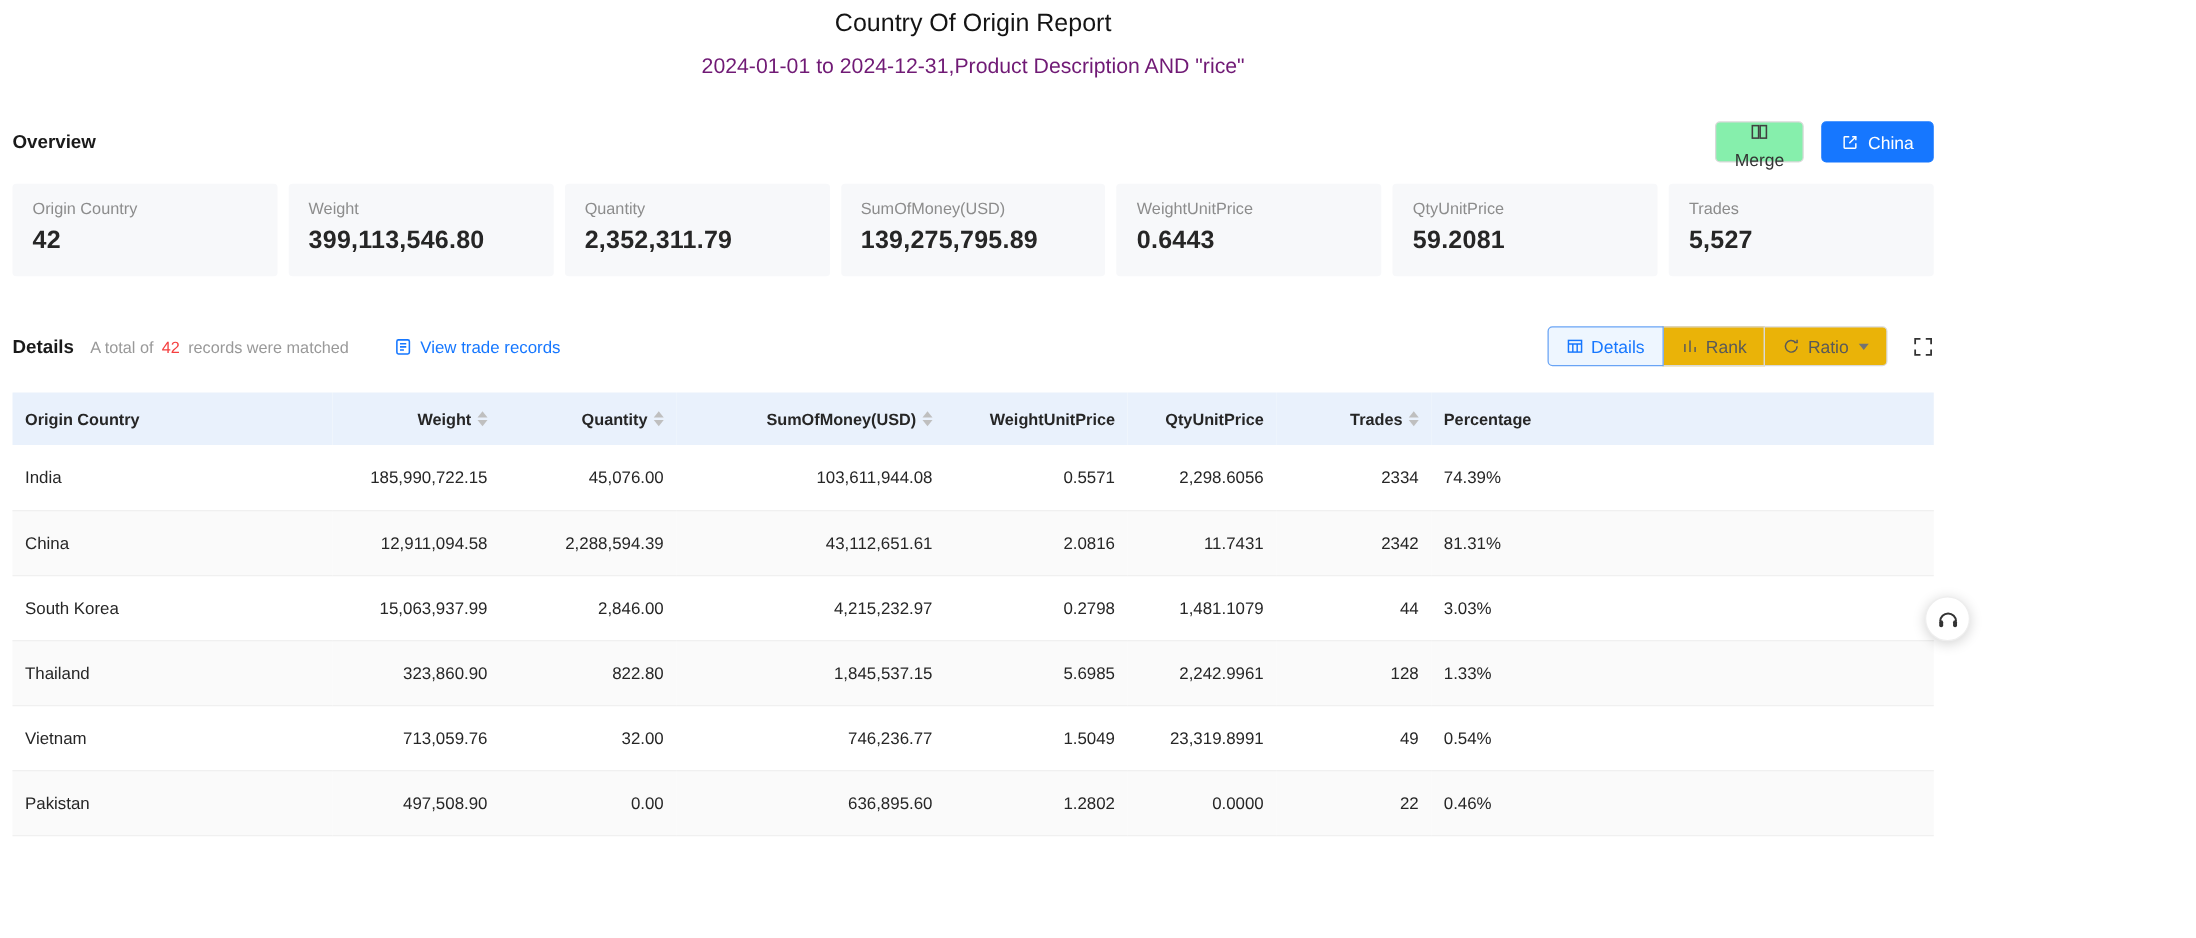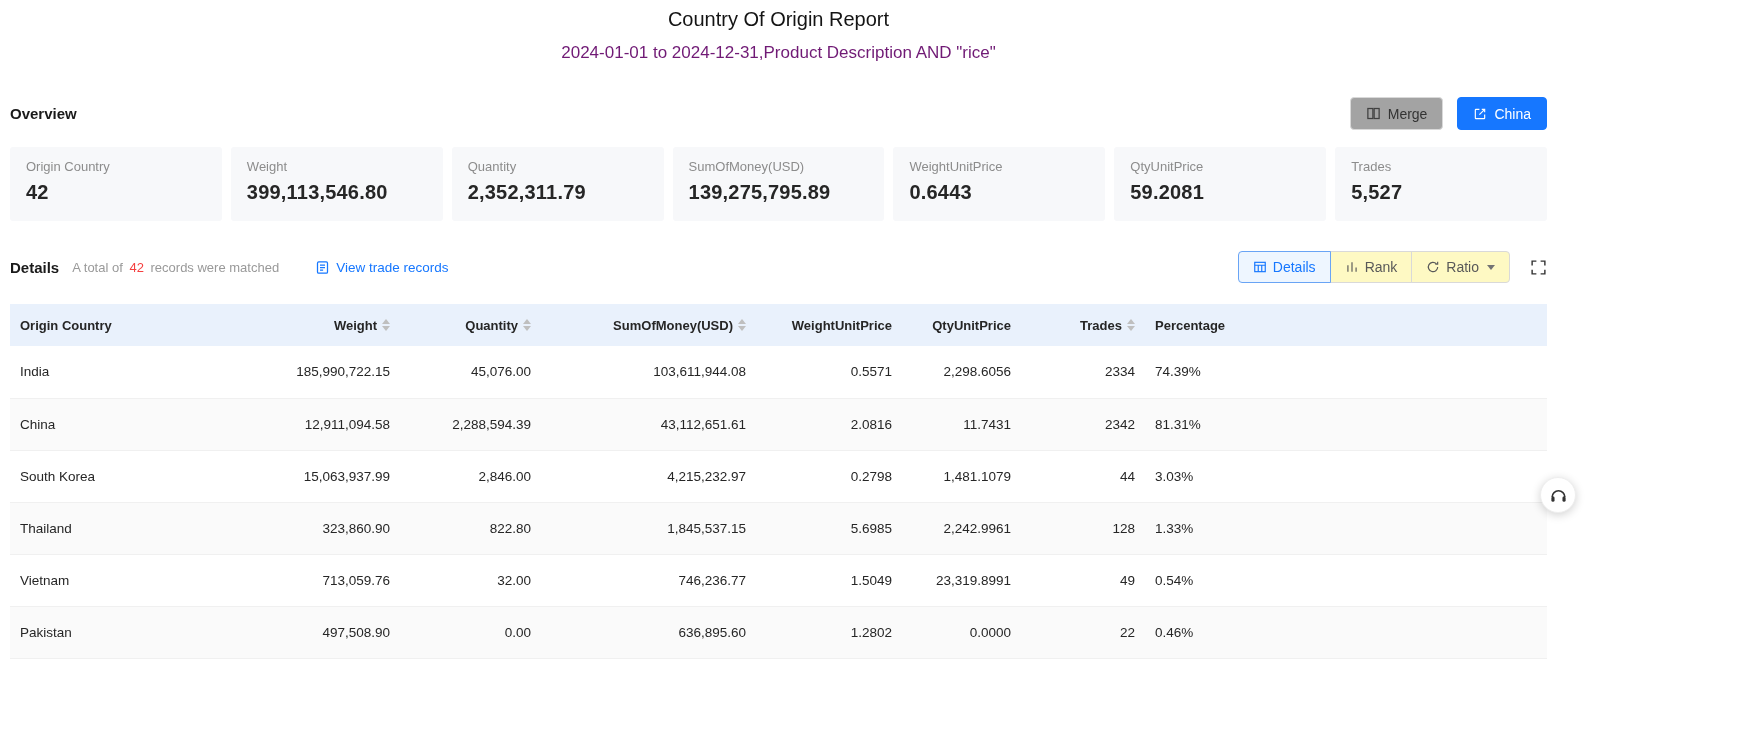--- a/index.html
+++ b/index.html
@@ -17,38 +17,38 @@
   .report-title { text-align: center; font-size: 20px; font-weight: 500; color: #141414; }
   .report-subtitle { text-align: center; font-size: 17px; color: #701a75; margin-top: 12px; }
 
   
   .overview-row { margin-top: 34px; display: flex; align-items: center; justify-content: space-between; }
   .section-heading { font-size: 15px; font-weight: 700; color: #1a1a1a; }
   .toolbar { display: flex; gap: 14px; }
   .btn { height: 33px; padding: 0 15px; border-radius: 4px; font-size: 14px;
          display: inline-flex; align-items: center; gap: 7px; cursor: pointer;
          font-family: "Liberation Sans", sans-serif; }
-  .btn-default { background: #a3a3a3; border: 1px solid #d9d9d9; color: #333; }
+  .btn-default { background: #86efac; border: 1px solid #d9d9d9; color: #333; flex-direction: column; }
   .btn-primary { background: #1677ff; border: 1px solid #1677ff; color: #fff; }
 
   
   .cards { margin-top: 17px; display: flex; gap: 9px; }
   .card { flex: 1; height: 74px; background: #f7f8fa; border-radius: 3px; padding: 12px 16px; }
   .card-label { font-size: 13px; color: #8c8c8c; }
   .card-value { font-size: 20px; font-weight: 700; color: #262626; margin-top: 7px; letter-spacing: .2px; }
 
   
-  .details-row { margin-top: 30px; display: flex; align-items: center; }
+  .details-row { margin-top: 40px; display: flex; align-items: center; }
   .match-text { font-size: 13px; color: #999; margin-left: 13px; }
   .match-count { color: #f53f3f; padding: 0 3px; }
   .view-link { margin-left: 36px; font-size: 13.5px; color: #1677ff; display: inline-flex;
                align-items: center; gap: 6px; cursor: pointer; text-decoration: none; }
   .details-right { margin-left: auto; display: flex; align-items: center; gap: 20px; }
   .seg-group { display: flex; }
-  .seg-btn { height: 32px; padding: 0 14px; background: #fef9c3; border: 1px solid #d9d9d9;
+  .seg-btn { height: 32px; padding: 0 14px; background: #eab308; border: 1px solid #d9d9d9;
              font-size: 14px; color: #595959; display: inline-flex; align-items: center; gap: 6px;
              cursor: pointer; margin-left: -1px; font-family: "Liberation Sans", sans-serif; }
   .seg-btn:first-child { border-radius: 4px 0 0 4px; margin-left: 0; }
   .seg-btn:last-child { border-radius: 0 4px 4px 0; }
   .seg-btn.active { background: #eef6ff; border-color: #69a4f5; color: #1677ff; position: relative; z-index: 1; }
   .caret-down { width: 0; height: 0; border-left: 4px solid transparent; border-right: 4px solid transparent;
                 border-top: 5px solid #737373; margin-left: 2px; }
   .fullscreen-btn { background: none; border: none; cursor: pointer; display: inline-flex; padding: 0; }
 
   

